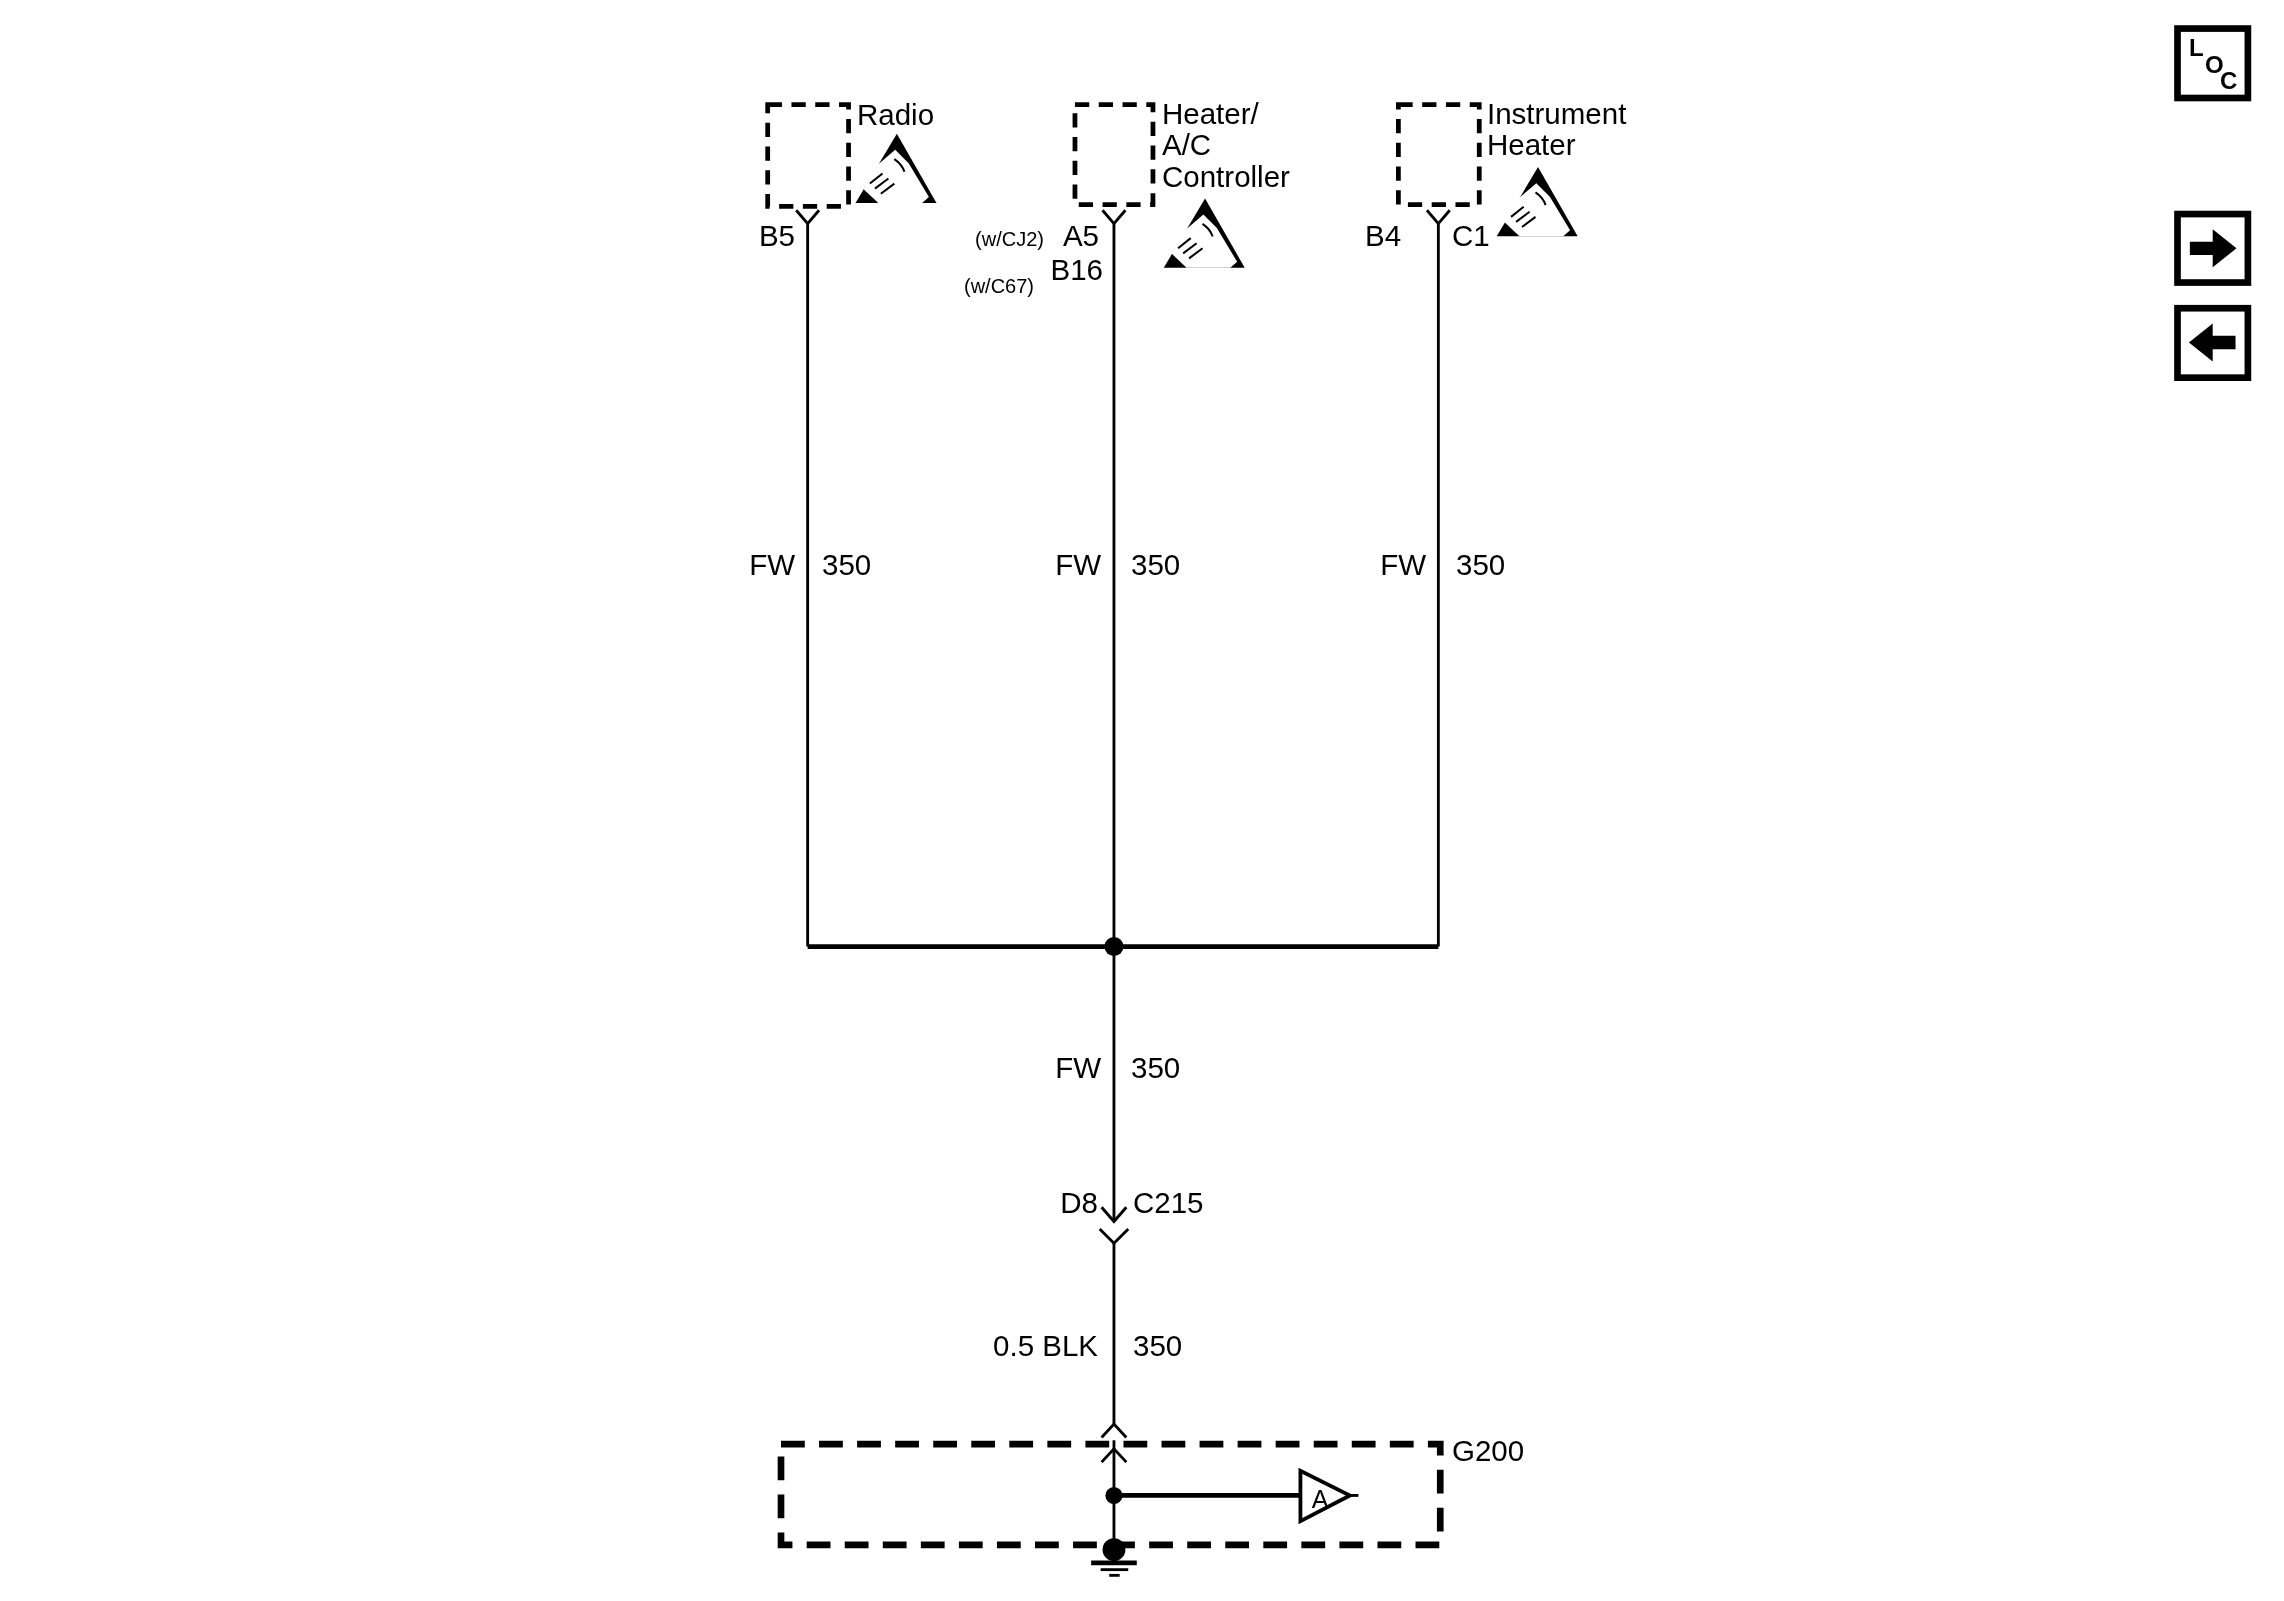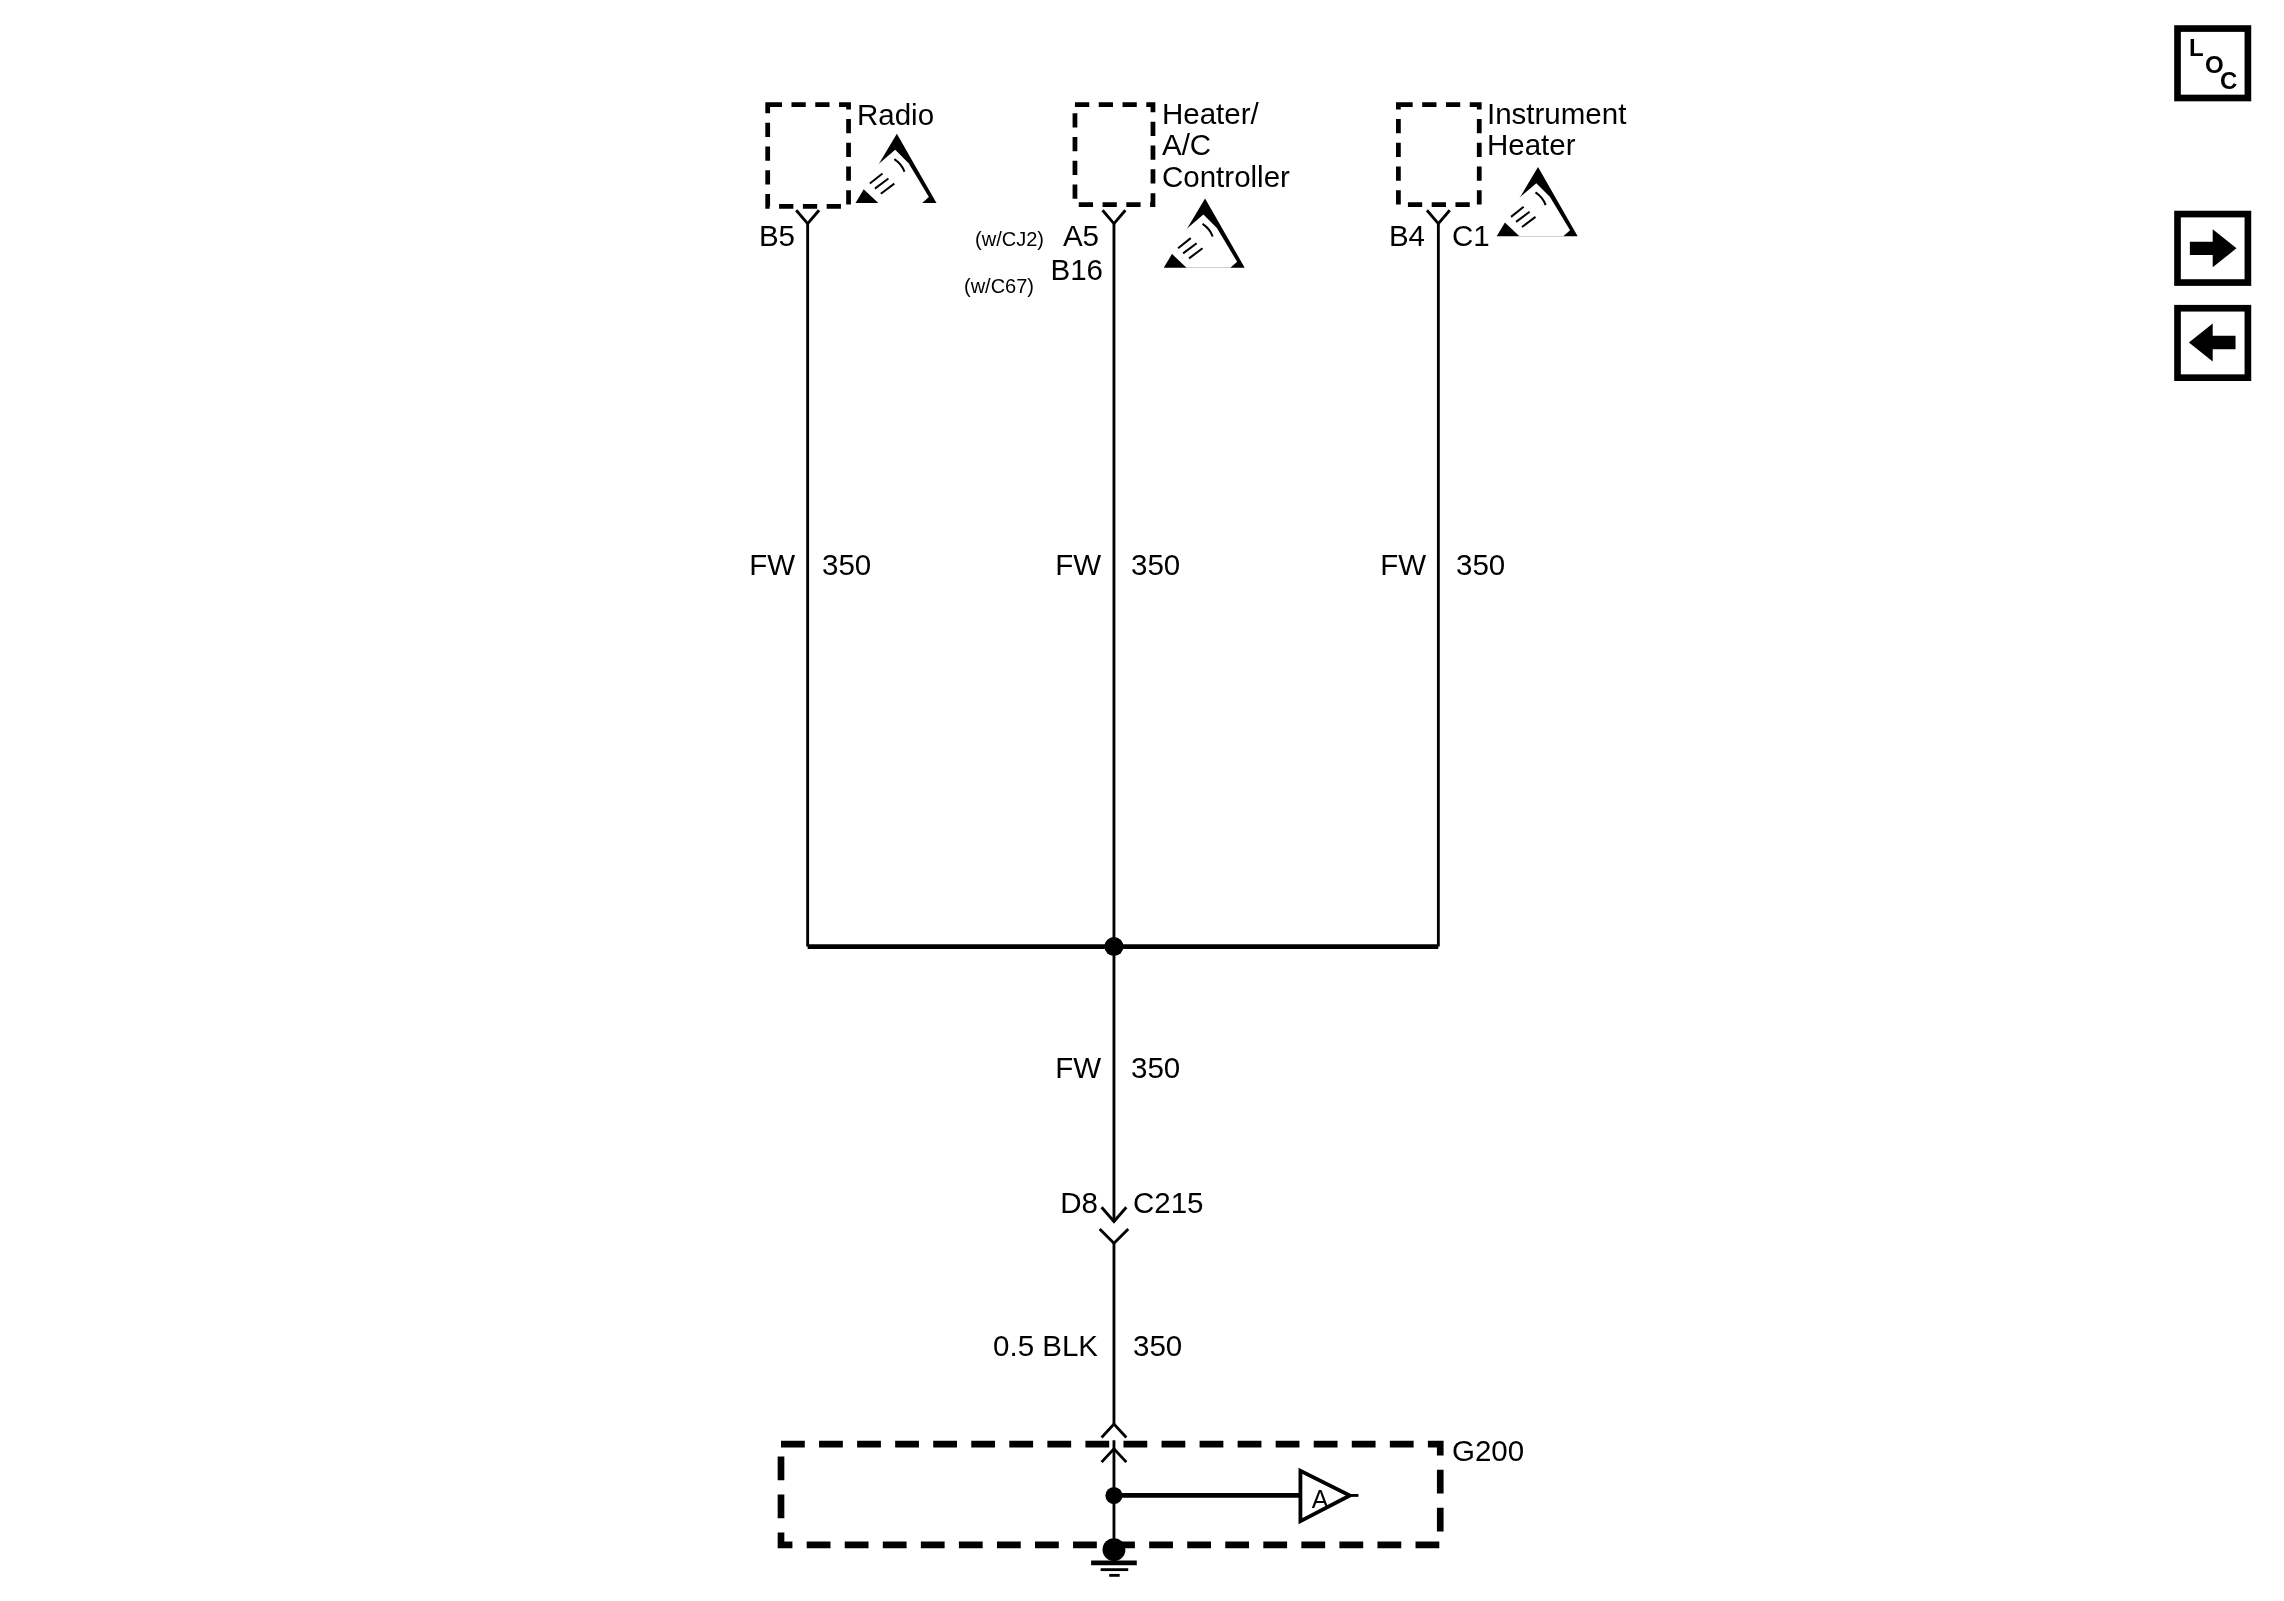--- a/index.html
+++ b/index.html
@@ -119,21 +119,21 @@
   <div class="lbl" style="left:1162px;top:129px;">A/C</div>
   <div class="lbl" style="left:1162px;top:161px;">Controller</div>
   <div class="lbl" style="left:1487px;top:98px;">Instrument</div>
   <div class="lbl" style="left:1487px;top:129px;">Heater</div>
 
   <div class="lbl r" style="left:709px;top:220px;width:86px;text-align:right;">B5</div>
   <div class="lbl r small" style="left:904px;top:226px;width:140px;">(w/CJ2)</div>
   <div class="lbl r" style="left:1037px;top:220px;width:62px;">A5</div>
   <div class="lbl r small" style="left:894px;top:273px;width:140px;">(w/C67)</div>
   <div class="lbl r" style="left:1027px;top:254px;width:76px;">B16</div>
-  <div class="lbl r" style="left:1341px;top:220px;width:84px;">B4</div>
+  <div class="lbl r" style="left:1341px;top:220px;width:84px;text-align:center;">B4</div>
   <div class="lbl" style="left:1452px;top:220px;">C1</div>
 
   <div class="lbl r" style="left:719px;top:549px;width:76px;">FW</div>
   <div class="lbl" style="left:822px;top:549px;">350</div>
   <div class="lbl r" style="left:1025px;top:549px;width:76px;">FW</div>
   <div class="lbl" style="left:1131px;top:549px;">350</div>
   <div class="lbl r" style="left:1350px;top:549px;width:76px;">FW</div>
   <div class="lbl" style="left:1456px;top:549px;">350</div>
 
   <div class="lbl r" style="left:1025px;top:1052px;width:76px;">FW</div>

